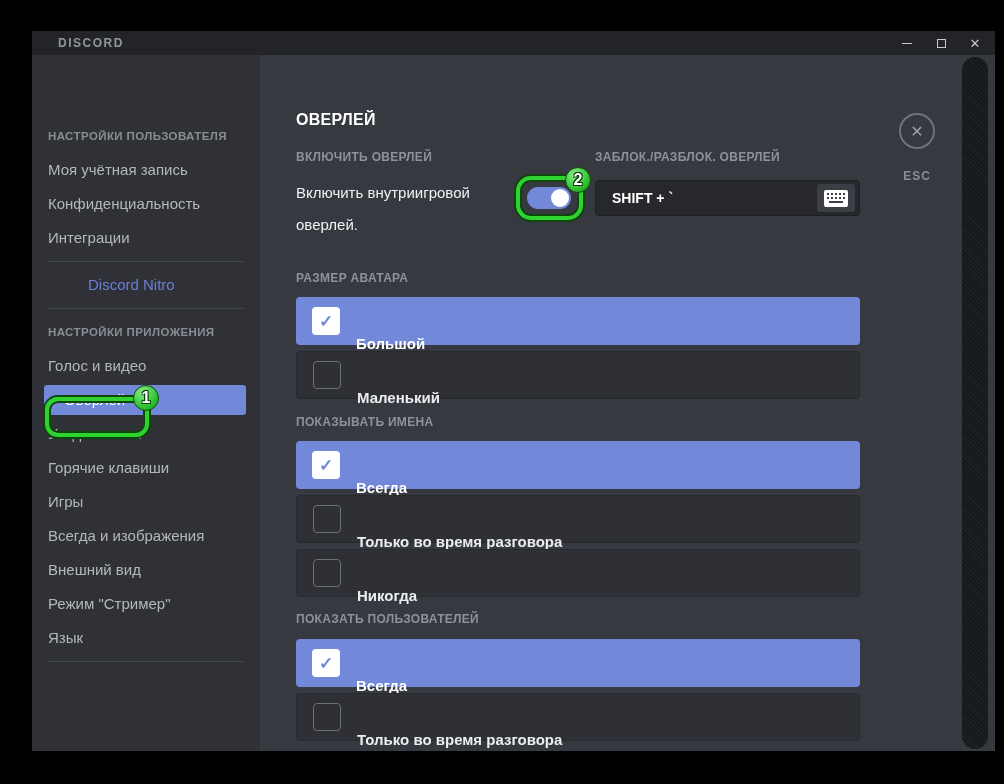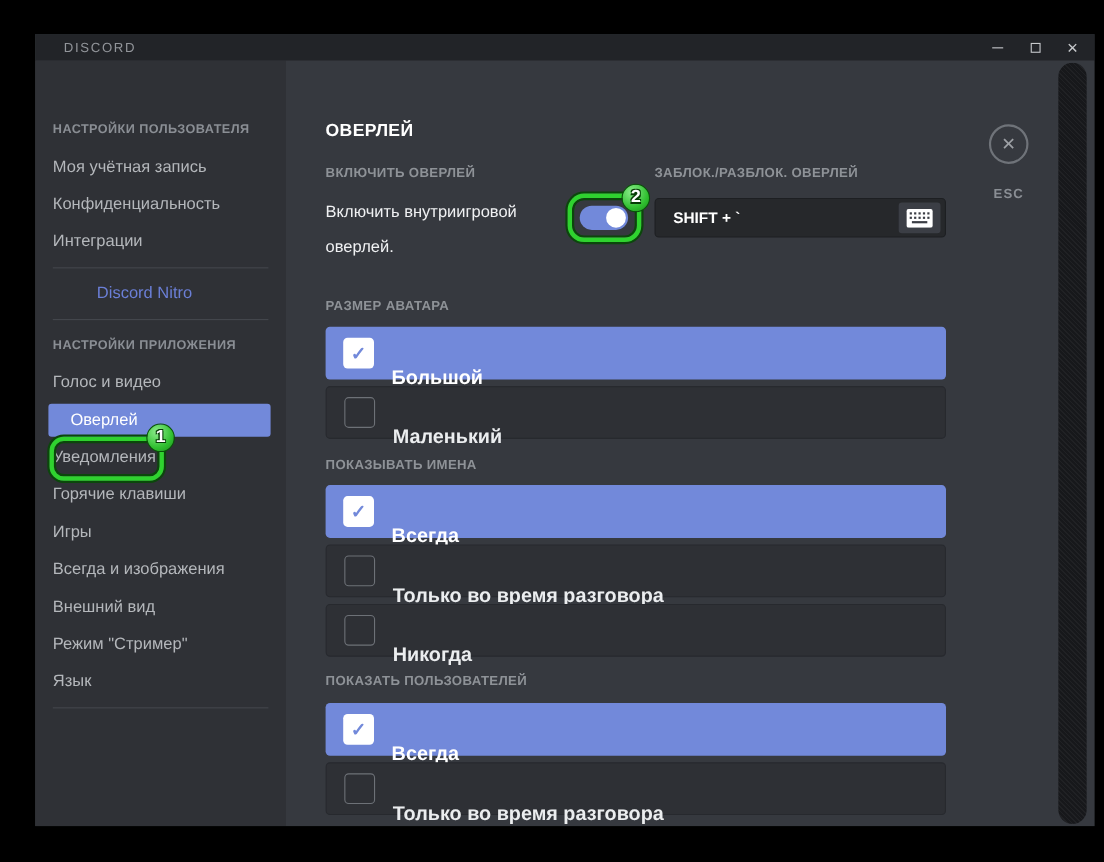--- a/index.html
+++ b/index.html
@@ -6,30 +6,30 @@
   html,body { width:1004px; height:784px; }
   body { background:#000; font-family:"Liberation Sans", sans-serif; overflow:hidden; }
 
   .stage { position:relative; width:1004px; height:784px; background:#000; }
 
   .window { position:absolute; left:32px; top:31px; width:963px; height:720px; background:#36393f; overflow:hidden; }
 
   
   .titlebar { position:absolute; left:0; top:0; width:963px; height:24px; background:#222428;
               display:flex; align-items:center; justify-content:space-between; padding:0 10px 0 14px; z-index:30; }
-  .logo { color:#92959a; font-size:12px; font-weight:normal; letter-spacing:1.5px;padding-left:12px; }
+  .logo { color:#92959a; font-size:12px; font-weight:bold; letter-spacing:1.5px;padding-left:12px; }
   .win-controls { display:flex; align-items:center; gap:14px; }
   .win-btn { width:20px; height:18px; display:flex; align-items:center; justify-content:center;
              color:#c7c9cc; font-size:12px; cursor:default; }
   .win-btn .bar { width:10px; height:1px; background:#c7c9cc; display:block; }
   .win-btn .box { width:9px; height:9px; border:1px solid #c7c9cc; display:block; }
   .win-btn.close { font-size:13px; }
 
   
-  .sidebar { position:absolute; left:0; top:24px; width:228px; height:696px; background:#2f3136; padding-top:46px; }
+  .sidebar { position:absolute; left:0; top:24px; width:228px; height:696px; background:#2f3136; padding-top:64px; }
   .side-label { height:34px; line-height:34px; padding-left:16px; color:#8a8e94; font-size:11.5px;
                 font-weight:bold; letter-spacing:.4px; }
   .side-item { height:34px; line-height:34px; padding-left:16px; color:#b4b7bb; font-size:15px; cursor:pointer; }
   .side-item.nitro { color:#6b7fd7;margin-left:40px; }
   .side-divider { height:1px; background:#43464c; margin:6px 16px 6px 16px; border:none; }
   .side-item.selected { height:30px; line-height:30px; margin:2px 14px 2px 12px; padding-left:20px;
                         background:#7289da; border-radius:3px; color:#ffffff; font-weight:500; }
 
   
   .main-bg { position:absolute; left:228px; top:24px; width:735px; height:696px; background:#36393f; }
@@ -59,21 +59,21 @@
 
   
   .opt-row { position:absolute; left:264px; width:564px; height:48px; border-radius:4px;
              display:flex; align-items:center; cursor:pointer; }
   .opt-row.unselected { background:#2e3035; border:1px solid #27292e; }
   .opt-row.selected { background:#7289da; }
   .opt-check { width:28px; height:28px; margin-left:16px; border-radius:4px; flex:0 0 auto;
                display:flex; align-items:center; justify-content:center; }
   .opt-row.unselected .opt-check { border:1px solid #6d7177; background:transparent; }
   .opt-row.selected .opt-check { background:#ffffff; color:#7289da; font-size:17px; font-weight:bold; }
-  .opt-label { margin-left:16px; color:#ebedef; font-size:18px; font-weight:600;margin-top:44px; }
+  .opt-label { margin-left:16px; color:#ebedef; font-size:15px; font-weight:600;margin-top:44px; }
   .opt-row.selected .opt-label { color:#ffffff; }
 
   .row-a1 { top:266px; } .row-a2 { top:320px; }
   .row-n1 { top:410px; } .row-n2 { top:464px; } .row-n3 { top:518px; }
   .row-u1 { top:608px; } .row-u2 { top:662px; }
 
   
   .esc-wrap { position:absolute; left:853px; top:82px; width:64px; text-align:center; }
   .esc-circle { width:36px; height:36px; margin:0 auto; border:2px solid #6f7379; border-radius:50%;
                 display:flex; align-items:center; justify-content:center; color:#9da0a5; font-size:16px; cursor:pointer; }

